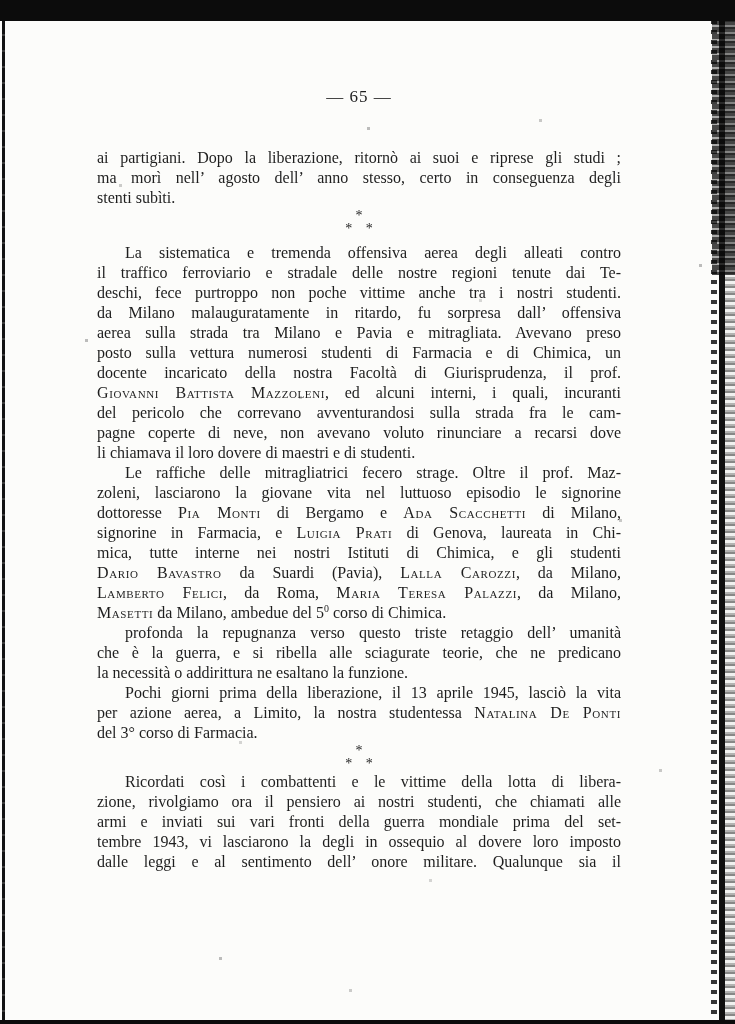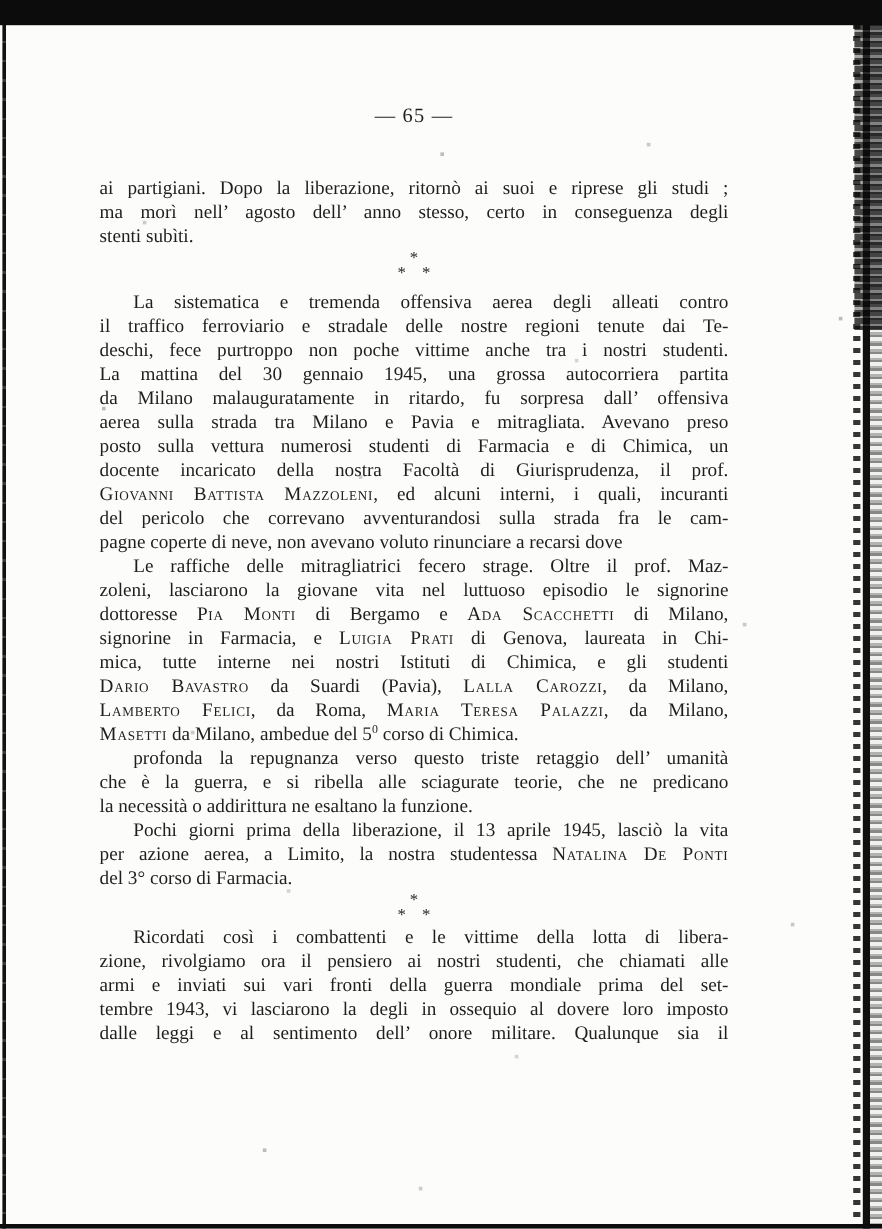--- a/index.html
+++ b/index.html
@@ -27,21 +27,21 @@
     box-shadow: 368px 128px 0 1px rgba(70,70,70,.35), 540px 120px 0 1px rgba(80,80,80,.3),
       86px 340px 0 1px rgba(70,70,70,.35), 300px 397px 0 1px rgba(90,90,90,.3),
       160px 610px 0 1px rgba(80,80,80,.3), 480px 300px 0 1px rgba(100,100,100,.25),
       620px 520px 0 1px rgba(80,80,80,.3), 220px 958px 0 1px rgba(70,70,70,.35),
       430px 880px 0 1px rgba(90,90,90,.25), 660px 770px 0 1px rgba(80,80,80,.3),
       120px 185px 0 1px rgba(90,90,90,.3), 585px 655px 0 1px rgba(90,90,90,.25),
       240px 742px 0 1px rgba(90,90,90,.25), 700px 265px 0 1px rgba(70,70,70,.35),
       350px 990px 0 1px rgba(90,90,90,.3); }
   
   .content {
-    position: absolute; left: 83px; top: 0; width: 524px;
+    position: absolute; left: 97px; top: 0; width: 524px;
     padding-top: 86px; z-index: 2;
     font-size: 16px; line-height: 20px;
   }
   .page-number {
     text-align: center; font-size: 17px; line-height: 22px;
     letter-spacing: 1px; margin-bottom: 40px;
   }
   .para { margin: 0; }
   .para-gap   { margin-top: 8px; }
   .para-gap-sm{ margin-top: 2px; }
@@ -77,28 +77,28 @@
           <div class="text-line"><span>stenti subìti.</span></div>
         </div>
         <div class="divider">
           <div class="divider-top">*</div>
           <div class="divider-bottom">* *</div>
         </div>
         <div class="para indent para-gap">
           <div class="text-line"><span>La sistematica e tremenda offensiva aerea degli alleati contro</span></div>
           <div class="text-line"><span>il traffico ferroviario e stradale delle nostre regioni tenute dai Te-</span></div>
           <div class="text-line"><span>deschi, fece purtroppo non poche vittime anche tra i nostri studenti.</span></div>
-          <div class="text-line"><span>La mattina del 30 gennaio 1945, una grossa autocorriera partita</span></div>
           <div class="text-line"><span>da Milano malauguratamente in ritardo, fu sorpresa dall’ offensiva</span></div>
           <div class="text-line"><span>aerea sulla strada tra Milano e Pavia e mitragliata. Avevano preso</span></div>
           <div class="text-line"><span>posto sulla vettura numerosi studenti di Farmacia e di Chimica, un</span></div>
           <div class="text-line"><span>docente incaricato della nostra Facoltà di Giurisprudenza, il prof.</span></div>
           <div class="text-line"><span class="sc">Giovanni Battista Mazzoleni</span><span>, ed alcuni interni, i quali, incuranti</span></div>
           <div class="text-line"><span>del pericolo che correvano avventurandosi sulla strada fra le cam-</span></div>
           <div class="text-line"><span>pagne coperte di neve, non avevano voluto rinunciare a recarsi dove</span></div>
+          <div class="text-line"><span>li chiamava il loro dovere di maestri e di studenti.</span></div>
         </div>
         <div class="para indent">
           <div class="text-line"><span>Le raffiche delle mitragliatrici fecero strage. Oltre il prof. Maz-</span></div>
           <div class="text-line"><span>zoleni, lasciarono la giovane vita nel luttuoso episodio le signorine</span></div>
           <div class="text-line"><span>dottoresse </span><span class="sc">Pia Monti</span><span> di Bergamo e </span><span class="sc">Ada Scacchetti</span><span> di Milano,</span></div>
           <div class="text-line"><span>signorine in Farmacia, e </span><span class="sc">Luigia Prati</span><span> di Genova, laureata in Chi-</span></div>
           <div class="text-line"><span>mica, tutte interne nei nostri Istituti di Chimica, e gli studenti</span></div>
           <div class="text-line"><span class="sc">Dario Bavastro</span><span> da Suardi (Pavia), </span><span class="sc">Lalla Carozzi</span><span>, da Milano,</span></div>
           <div class="text-line"><span class="sc">Lamberto Felici</span><span>, da Roma, </span><span class="sc">Maria Teresa Palazzi</span><span>, da Milano,</span></div>
           <div class="text-line"><span class="sc">Masetti</span><span> da Milano, ambedue del 5</span><sup class="sup">0</sup><span> corso di Chimica.</span></div>

